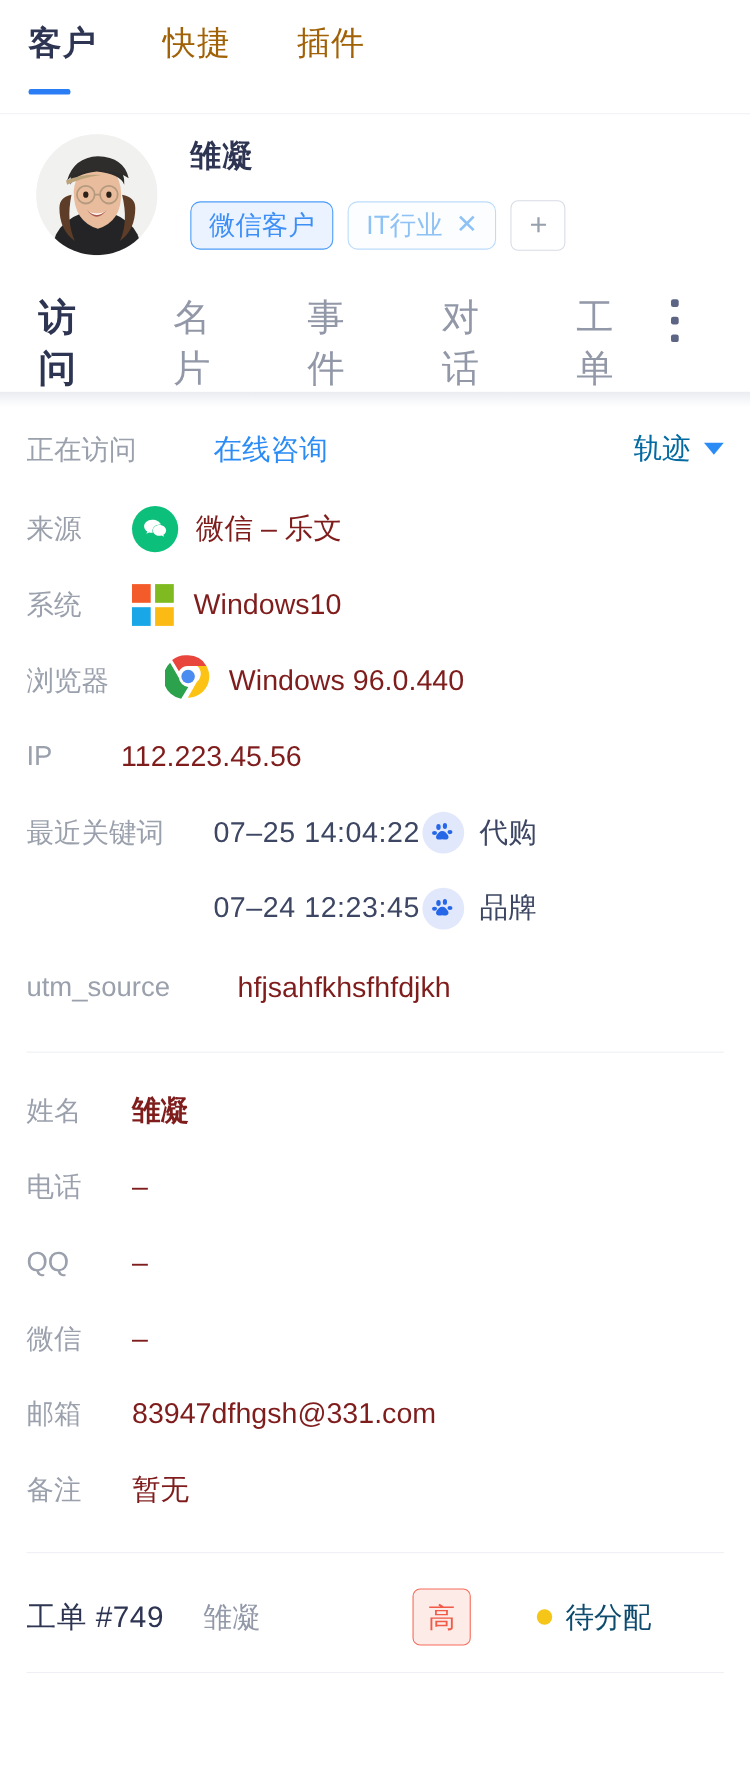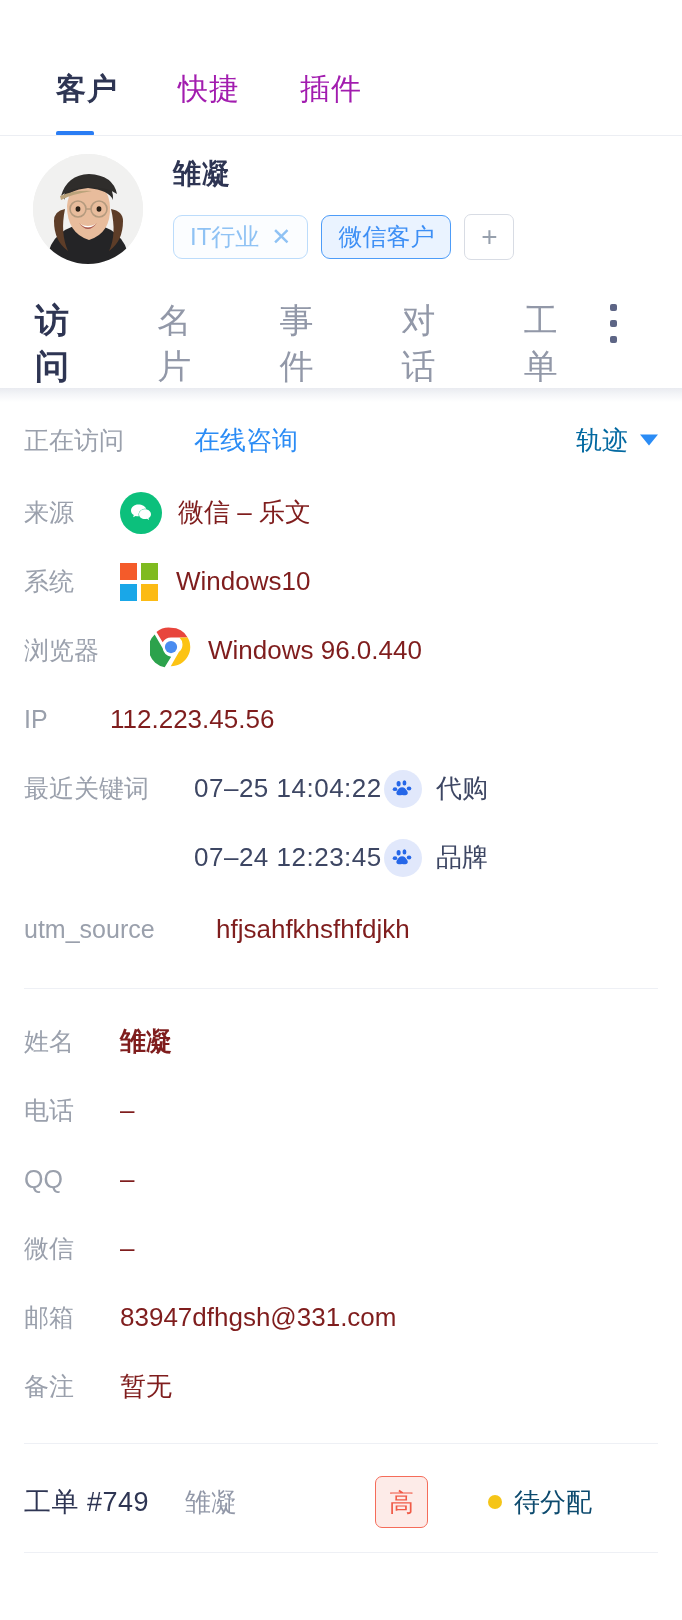--- a/index.html
+++ b/index.html
@@ -11,38 +11,38 @@
     width: 682px;
     height: 1620px;
     font-family: "Liberation Sans", "DejaVu Sans", sans-serif;
     color: #3d4663;
     overflow: hidden;
     position: relative;
   }
 
   
   .top-tabs {
-    height: 136px;
-    display: flex;
-    align-items: flex-end;
-    padding-left: 56px;
+    height: 104px;
+    display: flex;
+    align-items: center;
+    padding-left: 26px;
     box-sizing: border-box;
     background: #fff;
     position: relative;
   }
   .top-tabs::after {
     content: "";
     position: absolute;
     left: 0; right: 0; bottom: 0;
     height: 1px;
     background: #eceef3;
   }
   .top-tab {
     font-size: 30px;
-    color: #a21caf;
+    color: #a16207;
     margin-right: 60px;
     padding-bottom: 26px;
     position: relative;
     letter-spacing: 1px;
     cursor: pointer;
   }
   .top-tab.active {
     color: #2e3553;
     font-weight: bold;
   }
@@ -348,26 +348,26 @@
         <line x1="53" y1="55" x2="58" y2="55" stroke="#b49a7e" stroke-width="1.6"></line>
         <ellipse cx="45" cy="55" rx="2.4" ry="2.8" fill="#2a2118"></ellipse>
         <ellipse cx="66" cy="55" rx="2.4" ry="2.8" fill="#2a2118"></ellipse>
         <path d="M47 70 q8 7 16 0 q-8 4 -16 0z" fill="#fff"></path>
         <path d="M46 69 q9 9 18 0 q-9 12 -18 0z" fill="#a85a52"></path>
       </svg>
     </div>
     <div class="profile-main">
       <div class="cust-name">雏凝</div>
       <div class="tags">
+        <span class="tag tag-filled">
+          <span>微信客户</span>
+        </span>
         <span class="tag tag-outline">
           <span>IT行业</span>
           <span class="tag-x">✕</span>
-        </span>
-        <span class="tag tag-filled">
-          <span>微信客户</span>
         </span>
         <span class="tag-add">+</span>
       </div>
     </div>
   </div>
 
   <div class="kebab">
     <i></i>
     <i></i>
     <i></i>

